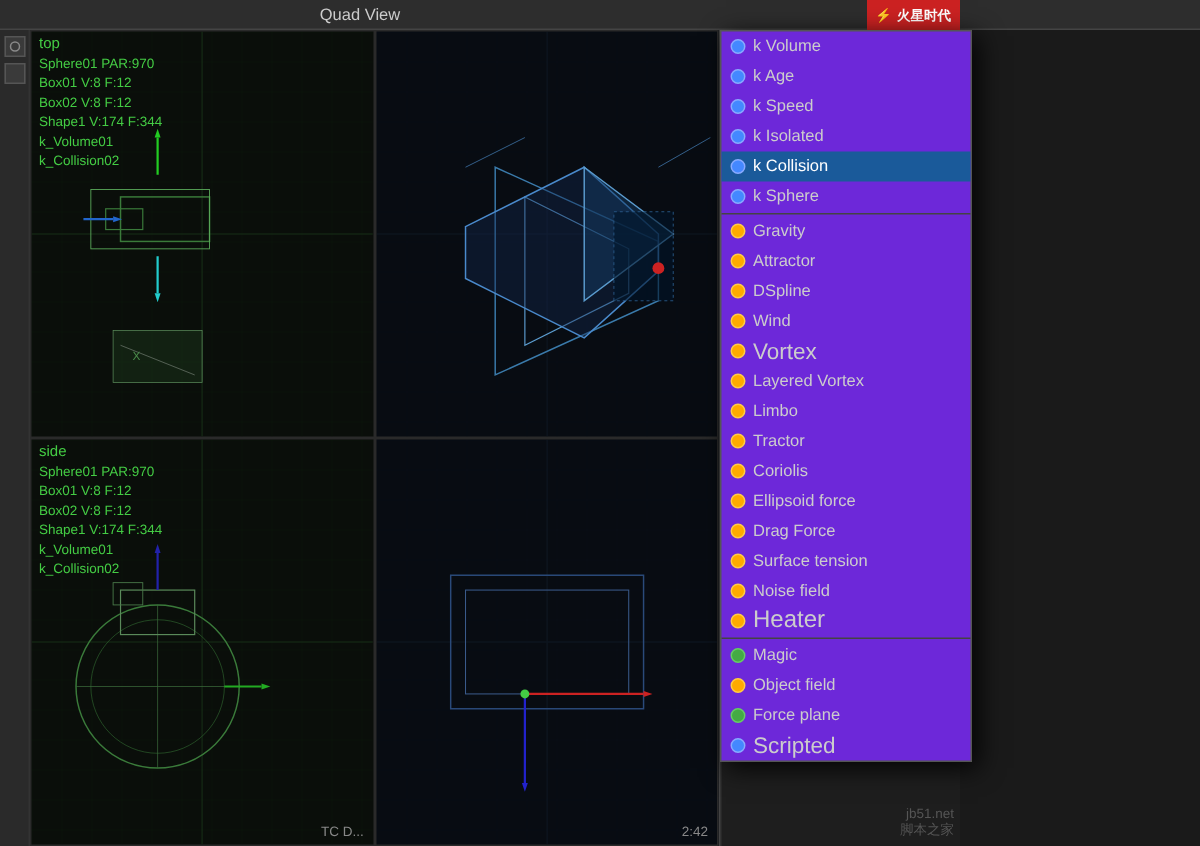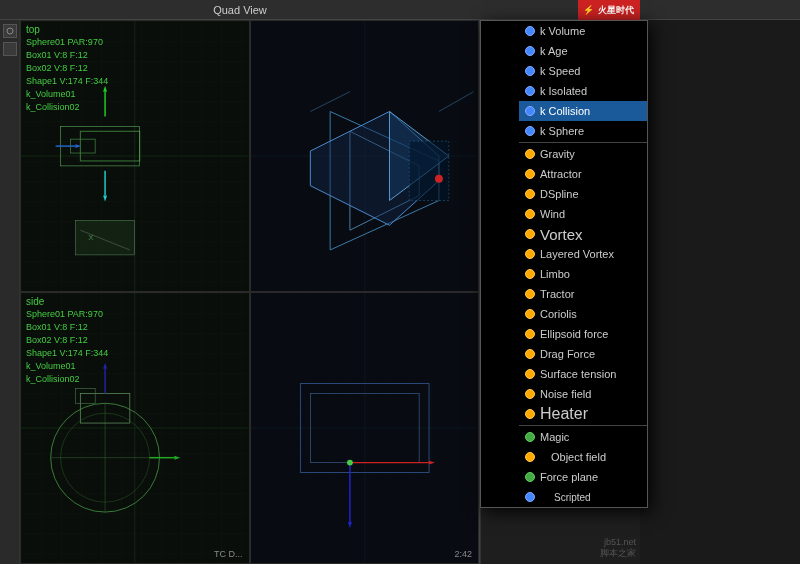--- a/index.html
+++ b/index.html
@@ -192,21 +192,21 @@
           <line x1="100" y1="160" x2="100" y2="220" stroke="#2222cc" stroke-width="1.5"></line>
           <polygon points="98,220 102,220 100,226" fill="#2222cc"></polygon>
 
           <circle cx="100" cy="160" r="3" fill="#44cc44"></circle>
         </svg>
         <span style="position:absolute;bottom:4px;right:6px;color:#888;font-size:9px;">2:42</span>
       </div>
 
     </div>
 
-    <div style="position:absolute;top:0;left:480px;width:168px;background:#000000;border:1px solid #555;z-index:100;box-shadow:4px 4px 16px rgba(0,0,0,0.9);padding-left:38px;">
+    <div style="position:absolute;top:0;left:480px;width:168px;background:#6d28d9;border:1px solid #555;z-index:100;box-shadow:4px 4px 16px rgba(0,0,0,0.9);">
 
       <div style="height:20px;display:flex;align-items:center;padding:0 6px;gap:5px;cursor:pointer;font-size:11px;color:#ccc;">
         <div style="width:10px;height:10px;border-radius:50%;background:#4488ff;border:1px solid #88aaff;flex-shrink:0;"></div>
         <span>k Volume</span>
       </div>
       <div style="height:20px;display:flex;align-items:center;padding:0 6px;gap:5px;cursor:pointer;font-size:11px;color:#ccc;">
         <div style="width:10px;height:10px;border-radius:50%;background:#4488ff;border:1px solid #88aaff;flex-shrink:0;"></div>
         <span>k Age</span>
       </div>
       <div style="height:20px;display:flex;align-items:center;padding:0 6px;gap:5px;cursor:pointer;font-size:11px;color:#ccc;">
@@ -283,29 +283,29 @@
       <div style="height:20px;display:flex;align-items:center;padding:0 6px;gap:5px;cursor:pointer;font-size:16px;color:#ccc;">
         <div style="width:10px;height:10px;border-radius:50%;background:#ffaa00;border:1px solid #ffcc44;flex-shrink:0;"></div>
         <span>Heater</span>
       </div>
 
       <div style="height:1px;background:#444;margin:1px 0;"></div>
       <div style="height:20px;display:flex;align-items:center;padding:0 6px;gap:5px;cursor:pointer;font-size:11px;color:#ccc;">
         <div style="width:10px;height:10px;border-radius:50%;background:#44aa44;border:1px solid #66cc66;flex-shrink:0;"></div>
         <span>Magic</span>
       </div>
-      <div style="height:20px;display:flex;align-items:center;padding:0 6px;gap:16px;cursor:pointer;font-size:11px;color:#ccc;">
+      <div style="height:20px;display:flex;align-items:center;padding:0 6px;gap:5px;cursor:pointer;font-size:11px;color:#ccc;">
         <div style="width:10px;height:10px;border-radius:50%;background:#ffaa00;border:1px solid #ffcc44;flex-shrink:0;"></div>
         <span>Object field</span>
       </div>
       <div style="height:20px;display:flex;align-items:center;padding:0 6px;gap:5px;cursor:pointer;font-size:11px;color:#ccc;">
         <div style="width:10px;height:10px;border-radius:50%;background:#44aa44;border:1px solid #66cc66;flex-shrink:0;"></div>
         <span>Force plane</span>
       </div>
-      <div style="height:20px;display:flex;align-items:center;padding:0 6px;gap:19px;cursor:pointer;font-size:10px;color:#ccc;">
+      <div style="height:20px;display:flex;align-items:center;padding:0 6px;gap:5px;cursor:pointer;font-size:15px;color:#ccc;">
         <div style="width:10px;height:10px;border-radius:50%;background:#4488ff;border:1px solid #88aaff;flex-shrink:0;"></div>
         <span>Scripted</span>
       </div>
     </div>
 
     <div style="width:160px;height:100%;background:#1e1e1e;border-left:1px solid #333;display:flex;flex-direction:column;">
 
       <div style="height:20px;background:#252525;display:flex;align-items:center;padding:0 4px;gap:3px;border-bottom:1px solid #333;">
         <svg width="12" height="12" viewBox="0 0 12 12">
             <rect x="1" y="1" width="10" height="10" fill="none" stroke="#888" stroke-width="1"></rect>

